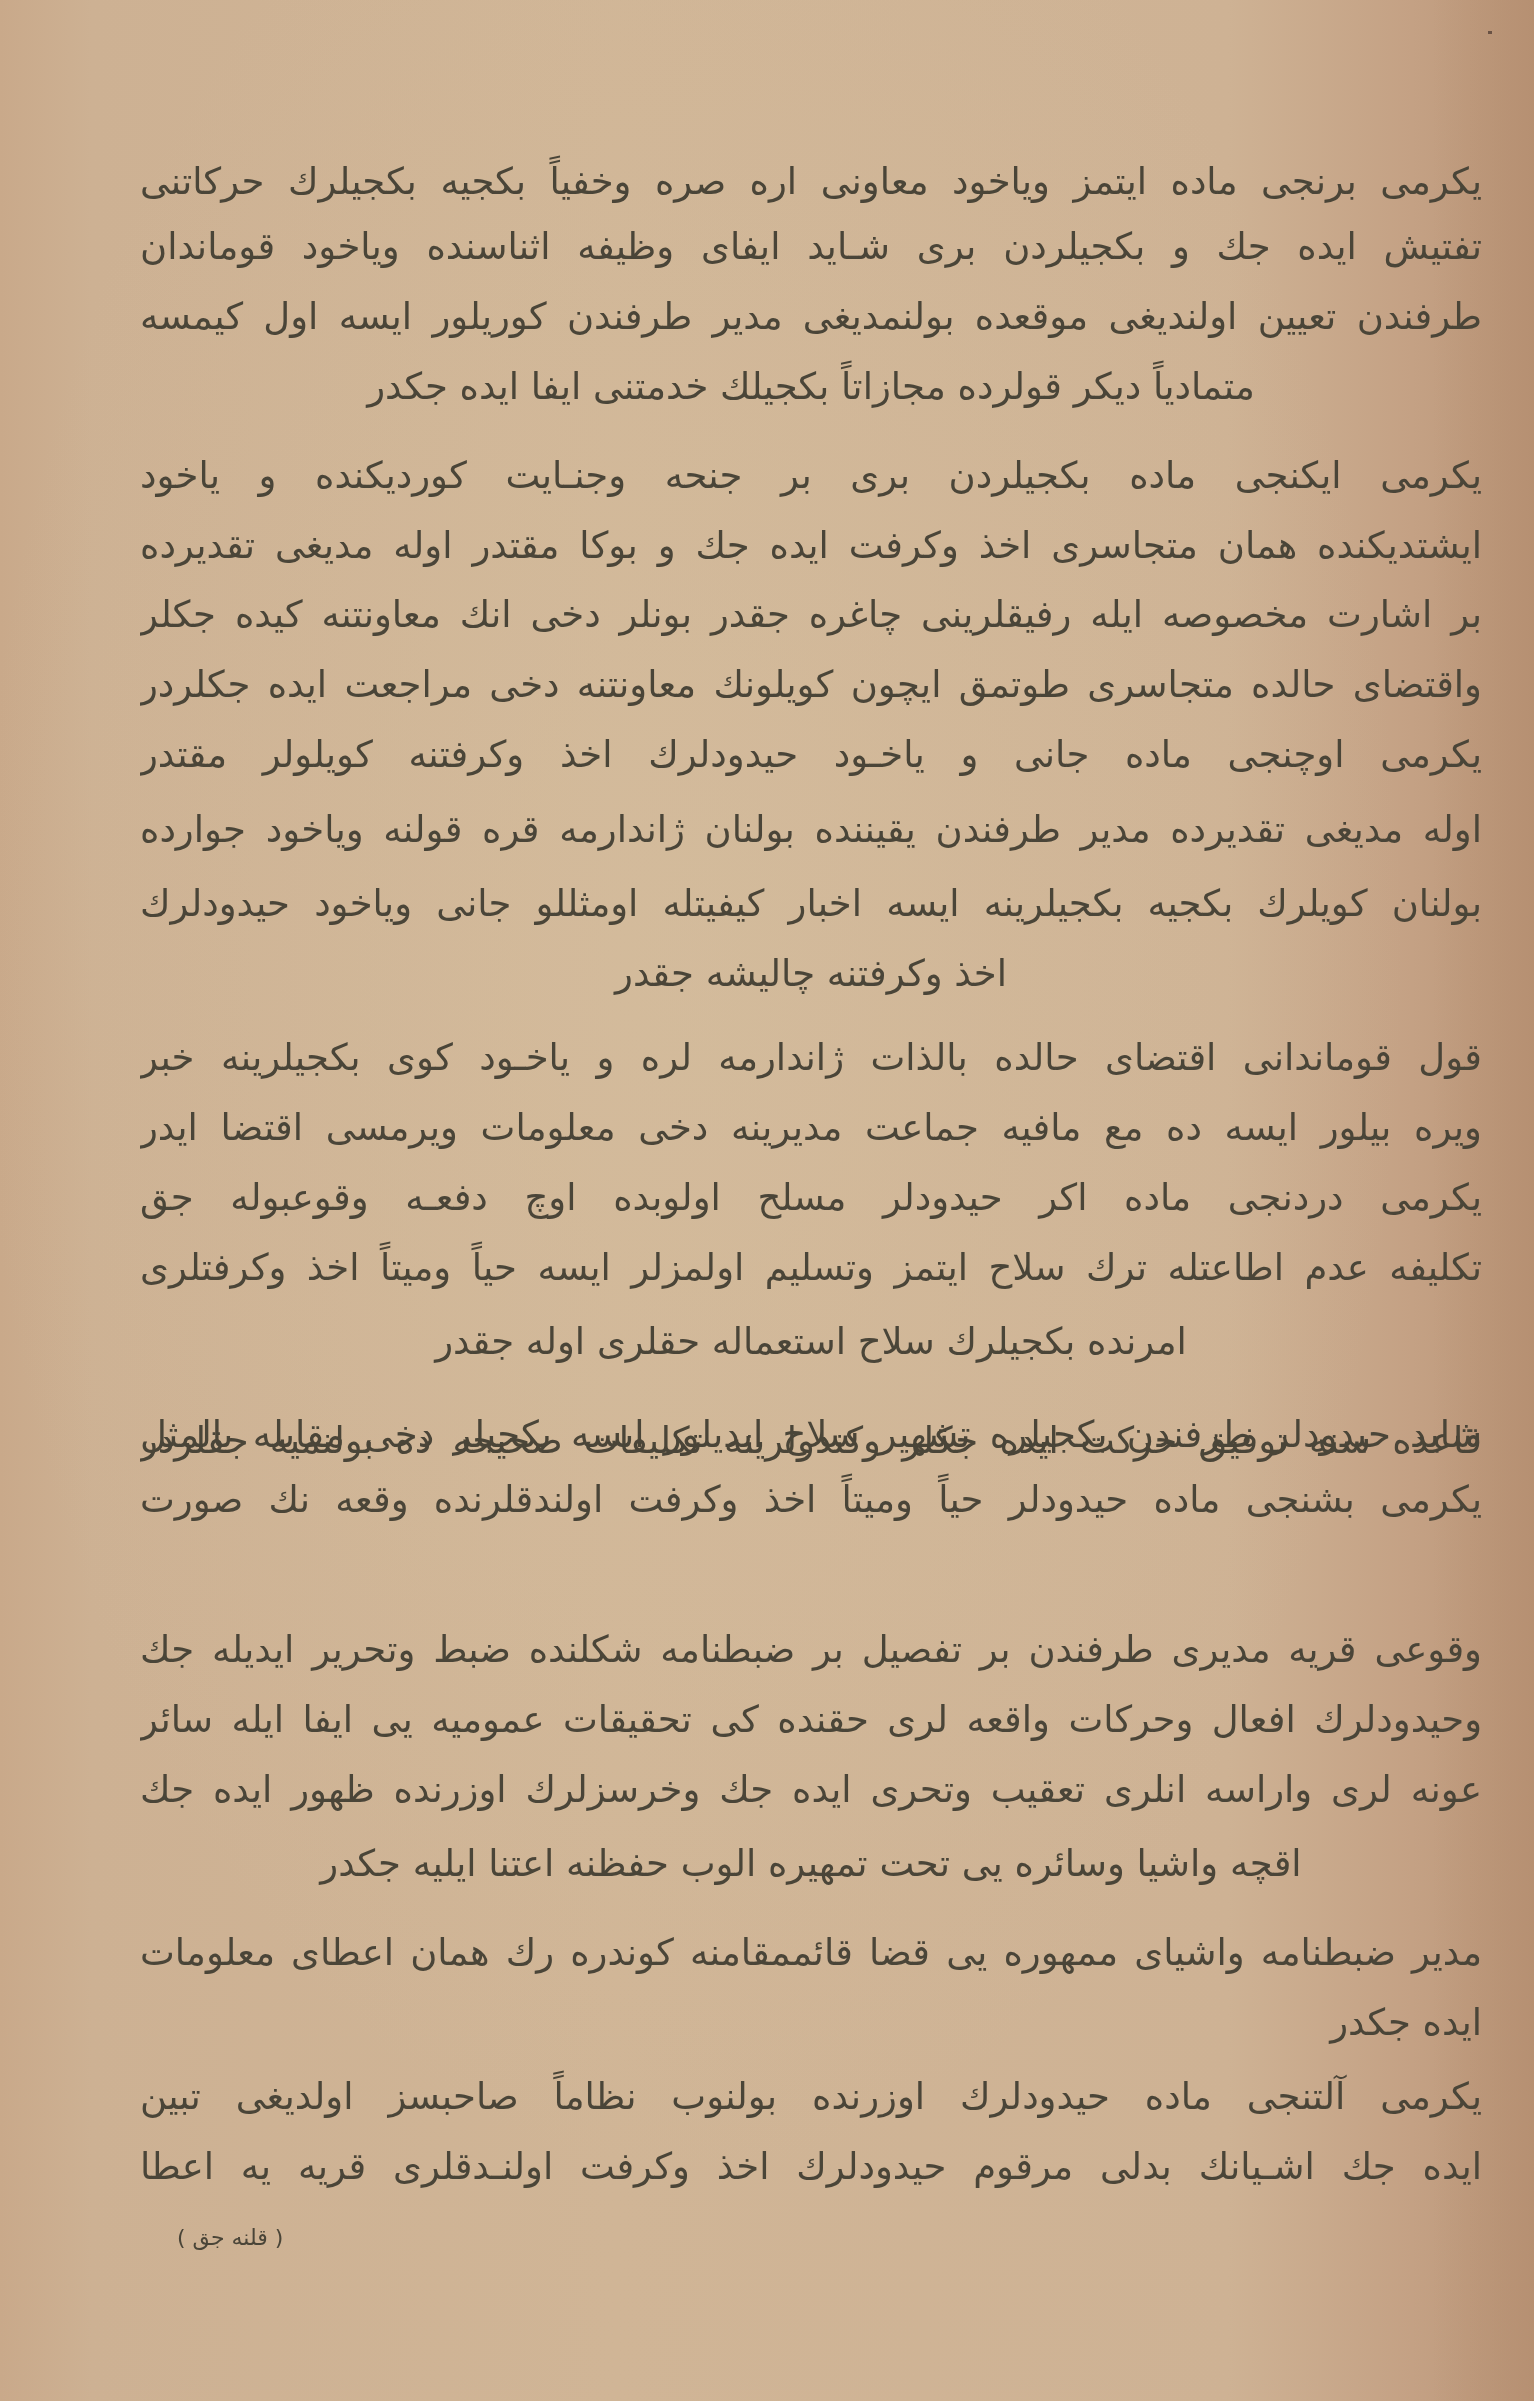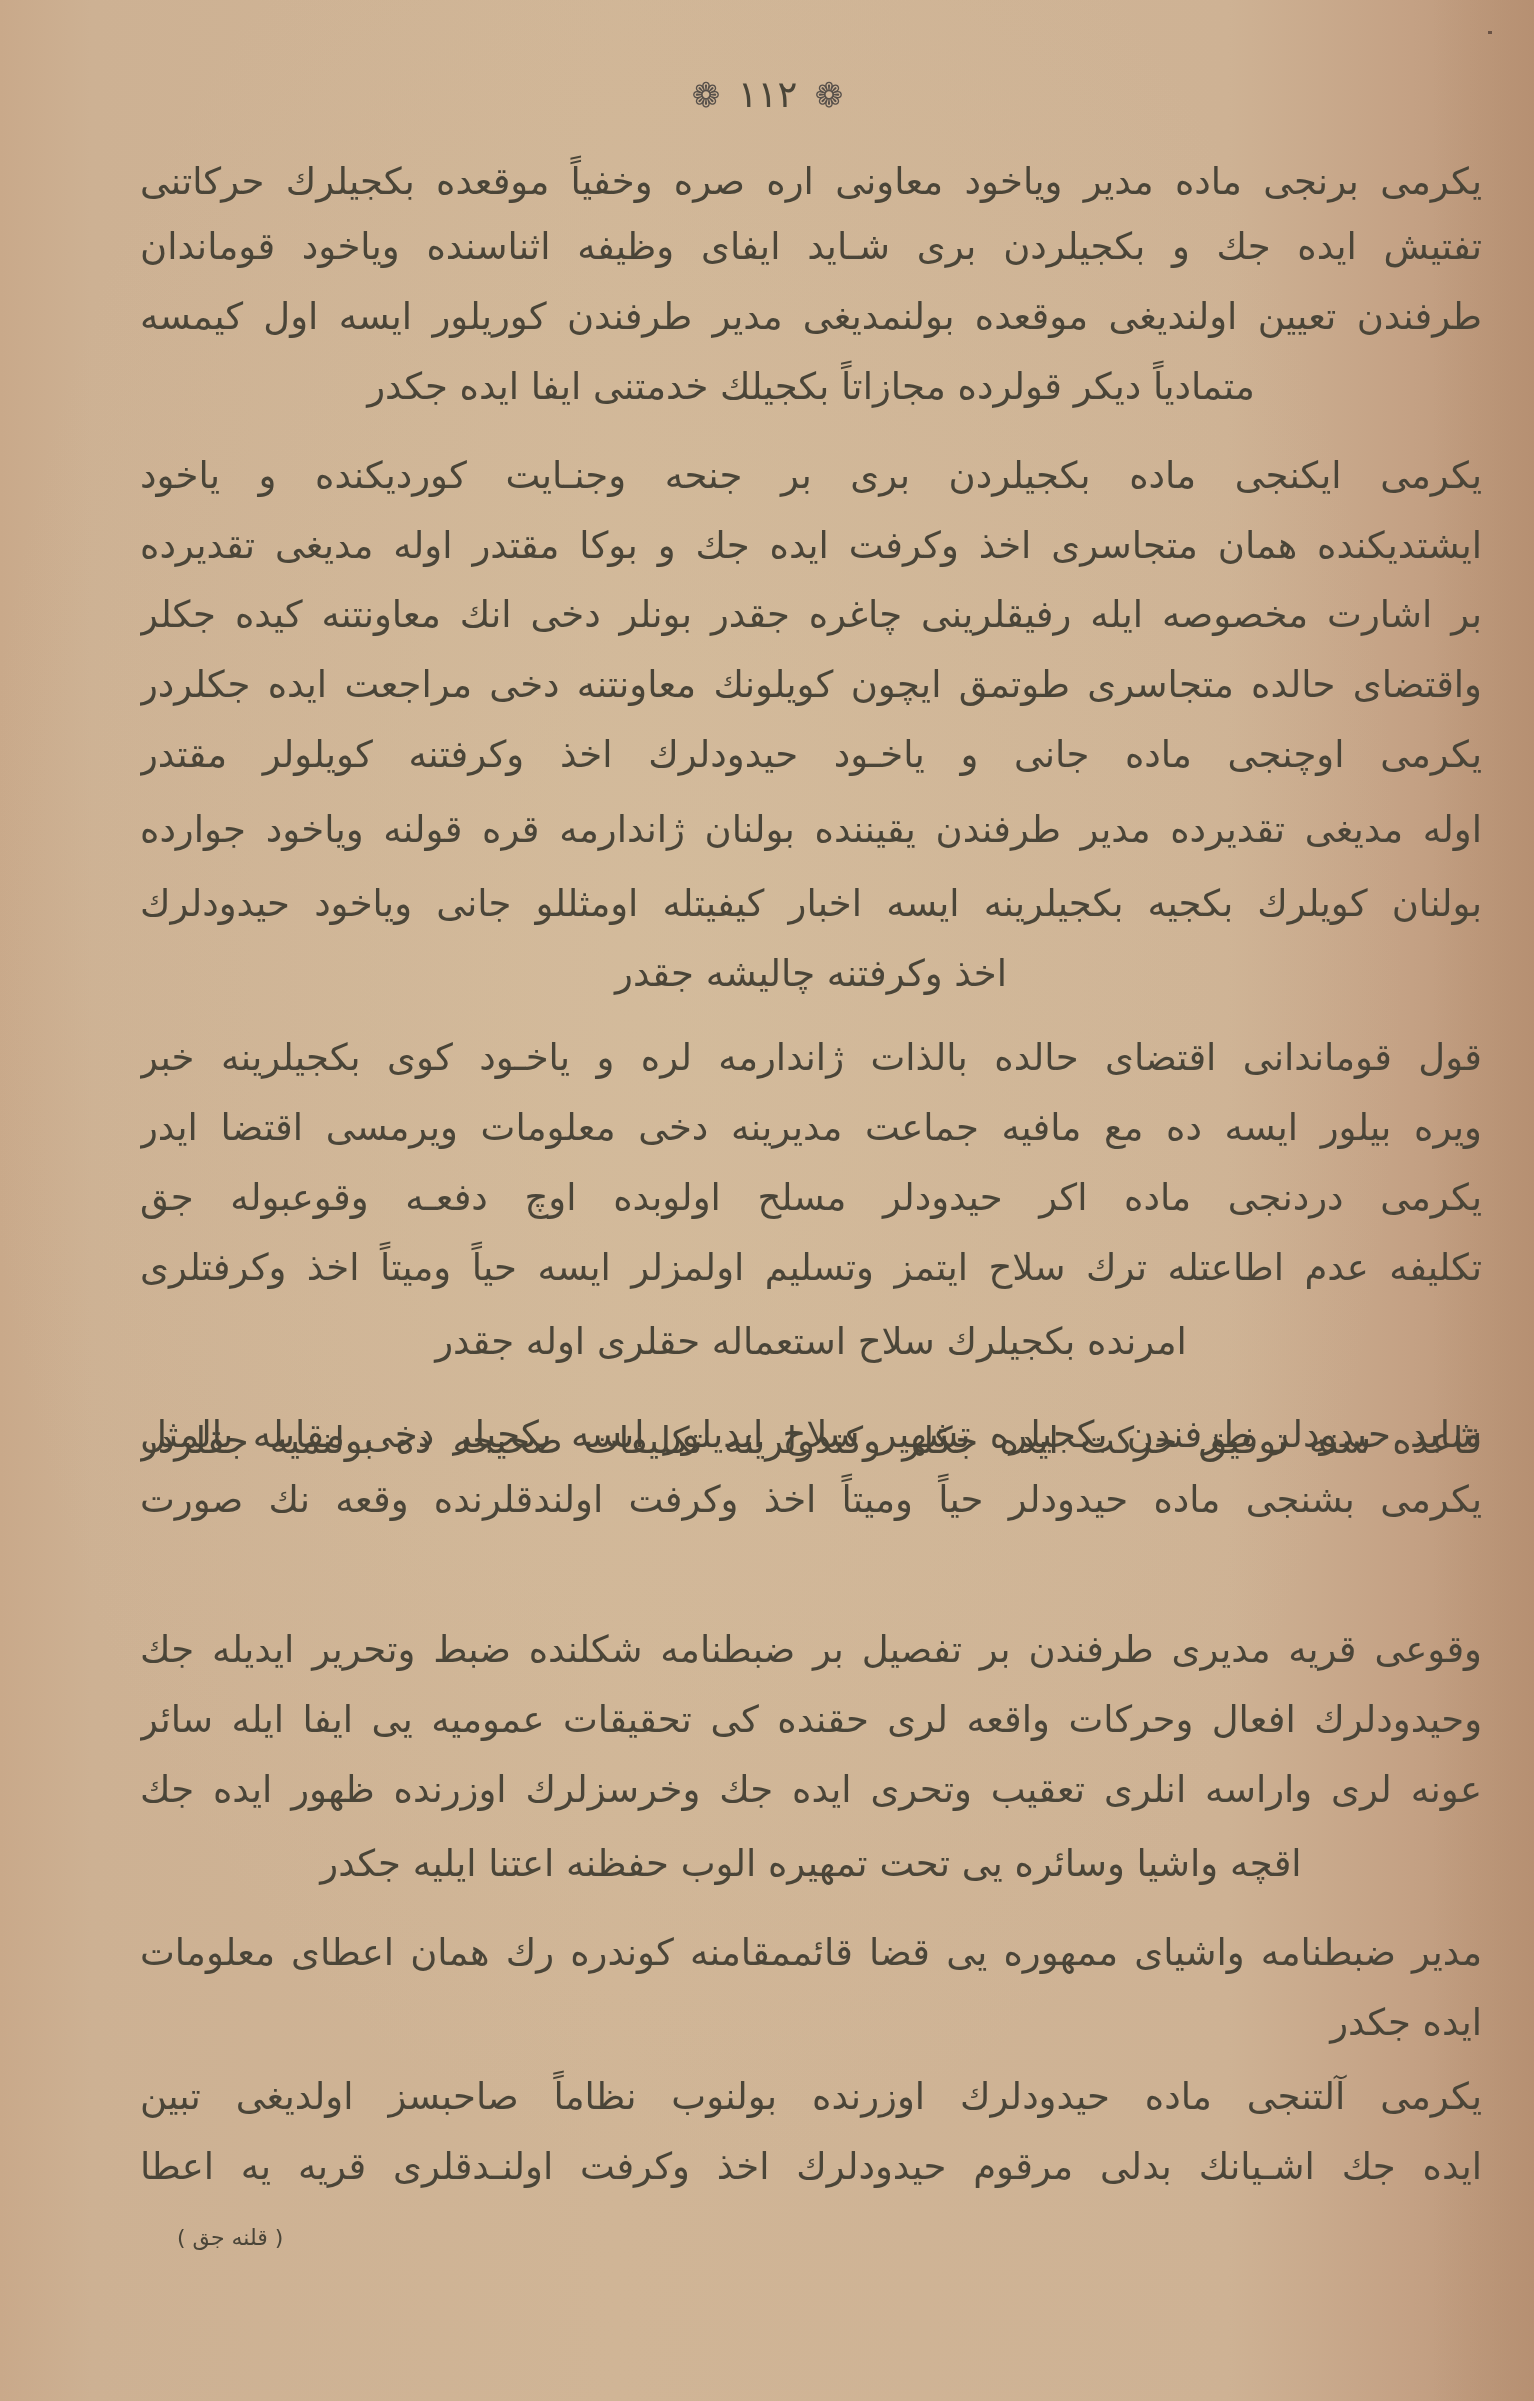--- a/index.html
+++ b/index.html
@@ -91,28 +91,23 @@
       font-size: 22px;
     }
   </style>
 </head>
 <body>
 
 <div class="page">
   <div class="right-edge"></div>
   <div class="edge-dot"></div>
 
-  <div class="header">
-    <span class="orn">❁</span>
-    <span>١١٢</span>
-    <span class="orn">❁</span>
-  </div>
 
   <div class="text-block" id="text-block" style="top:0;">
-      <div class="line" style="top: 149px;">یکرمی برنجی ماده    مدیر ویاخود معاونی اره صره وخفیاً موقعده بکجیلرك حرکاتنی</div>
+      <div class="line" style="top: 149px;">یکرمی برنجی ماده    ایتمز ویاخود معاونی اره صره وخفیاً بکجیه بکجیلرك حرکاتنی</div>
       <div class="line" style="top: 214px;">تفتیش ایده جك و بکجیلردن بری شـاید ایفای وظیفه اثناسنده ویاخود قوماندان</div>
       <div class="line" style="top: 284px; margin-left: 45px;">طرفندن تعیین اولندیغی موقعده بولنمدیغی مدیر طرفندن کوریلور ایسه اول کیمسه</div>
       <div class="line short" style="top: 354px;">متمادیاً دیکر قولرده مجازاتاً بکجیلك خدمتنی ایفا ایده جکدر</div>
       <div class="line" style="top: 443px;">یکرمی ایکنجی ماده    بکجیلردن بری بر جنحه وجنـایت کوردیکنده و یاخود</div>
       <div class="line" style="top: 513px;">ایشتدیکنده همان متجاسری اخذ وکرفت ایده جك و بوکا مقتدر اوله مدیغی تقدیرده</div>
       <div class="line" style="top: 582px;">بر اشارت مخصوصه ایله رفیقلرینی چاغره جقدر بونلر دخی انك معاونتنه کیده جکلر</div>
       <div class="line" style="top: 652px;">واقتضای حالده متجاسری طوتمق ایچون کویلونك معاونتنه دخی مراجعت ایده جکلردر</div>
       <div class="line" style="top: 722px;">یکرمی اوچنجی ماده    جانی و یاخـود حیدودلرك اخذ وکرفتنه کویلولر مقتدر</div>
       <div class="line" style="top: 797px;">اوله مدیغی تقدیرده مدیر طرفندن یقیننده بولنان ژاندارمه قره قولنه ویاخود جوارده</div>
       <div class="line" style="top: 871px;">بولنان کویلرك بکجیه بکجیلرینه ایسه اخبار کیفیتله اومثللو جانی ویاخود حیدودلرك</div>

